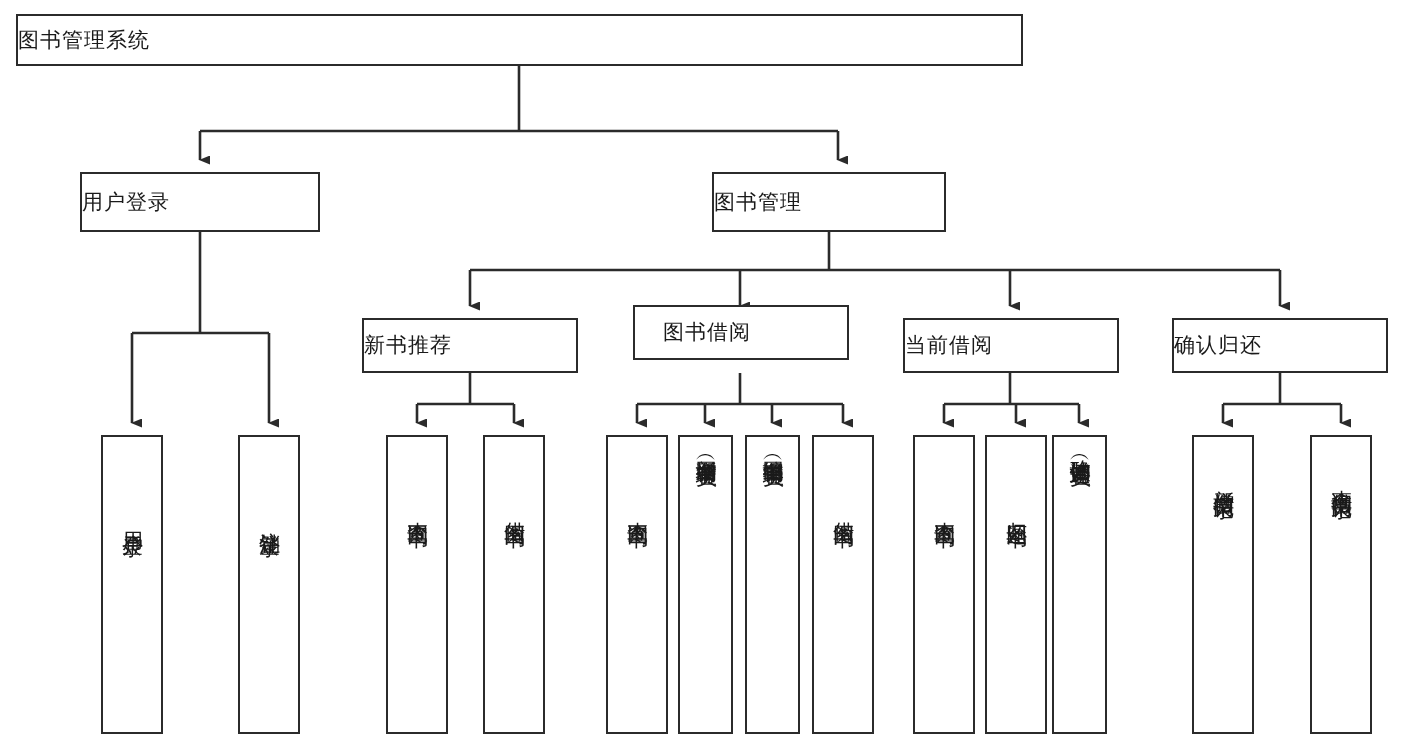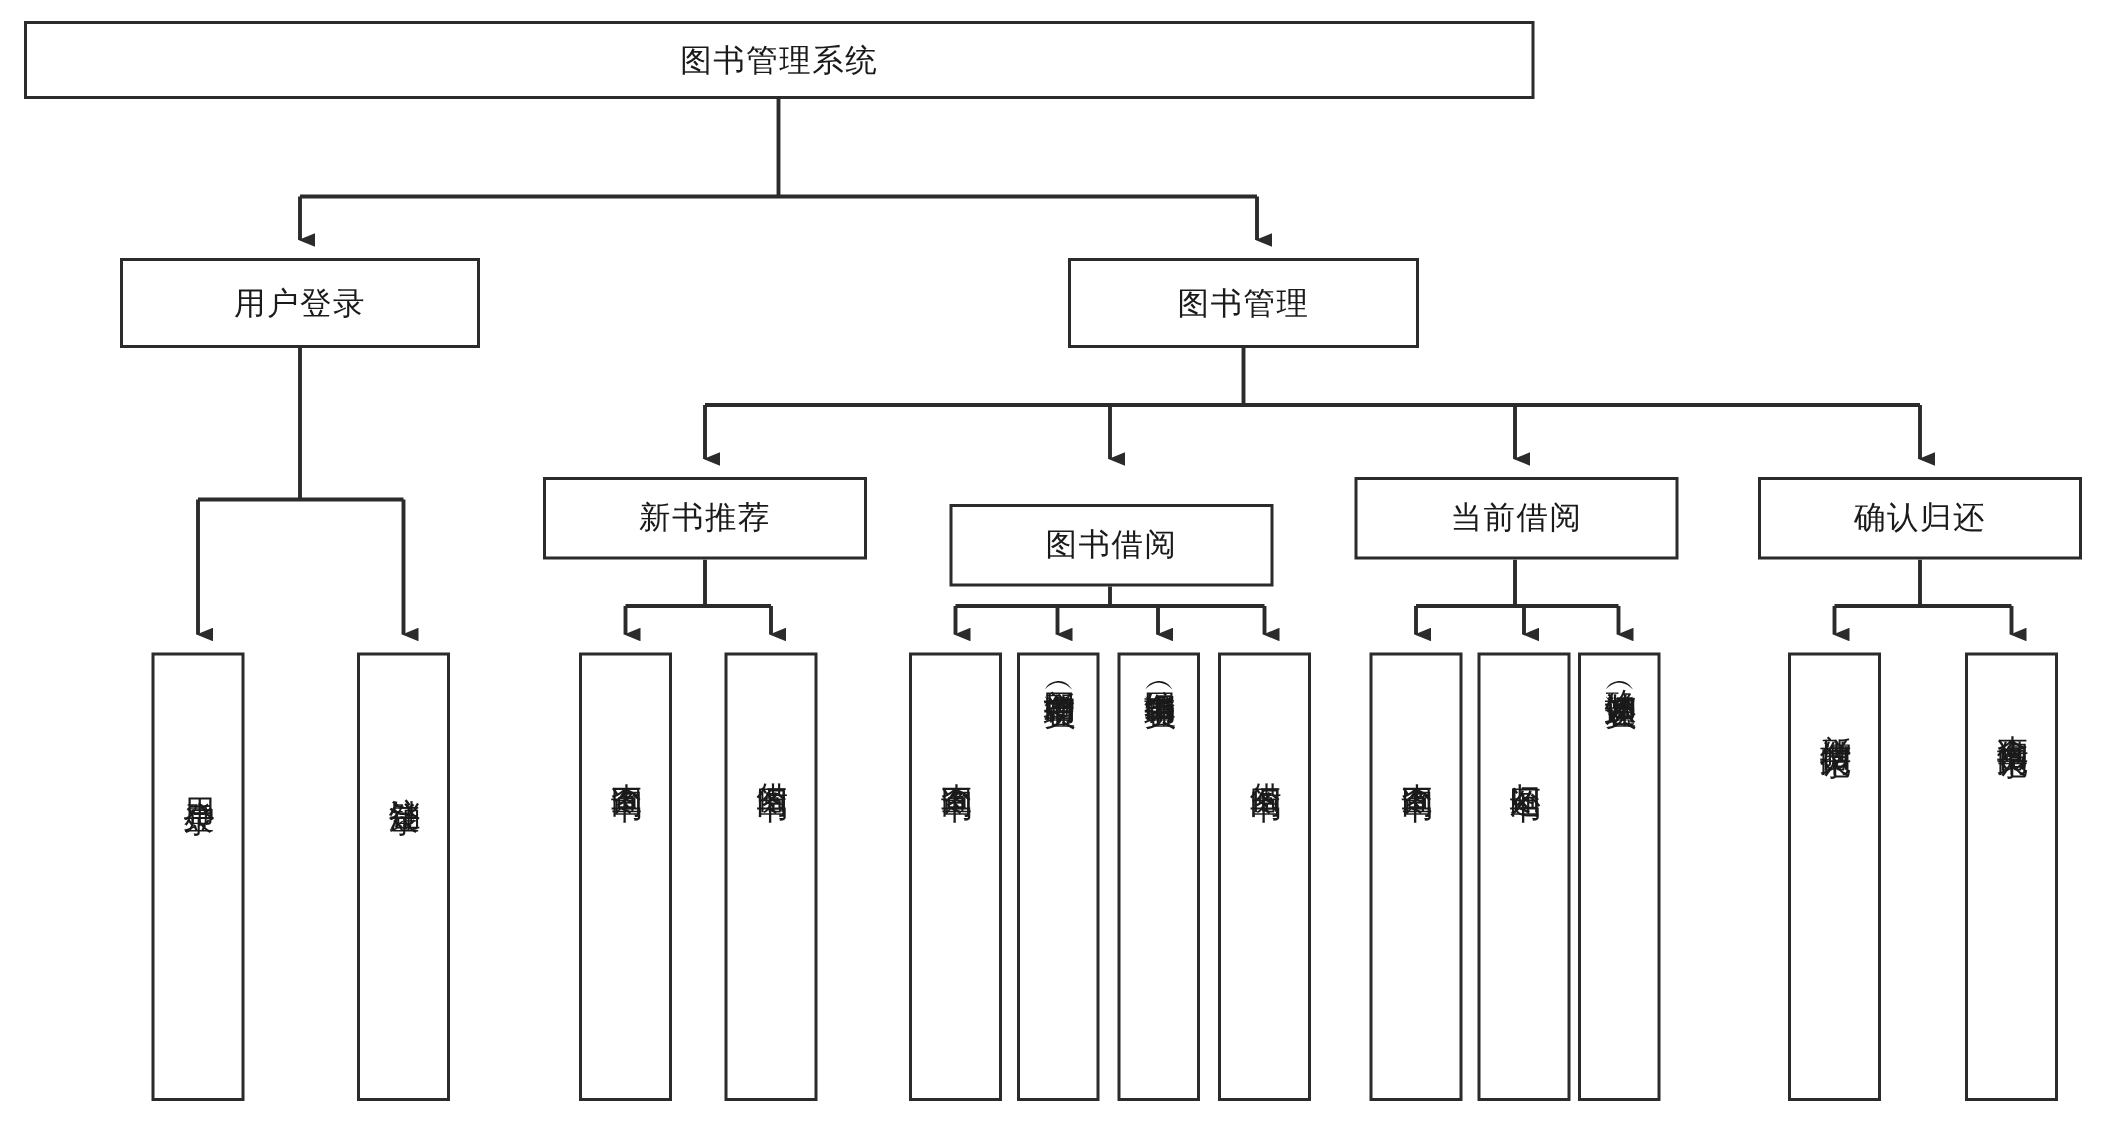--- a/index.html
+++ b/index.html
@@ -26,21 +26,20 @@
     height: 747px;
     pointer-events: none;
   }
   .node {
     position: absolute;
     box-sizing: border-box;
     border: 2px solid #2b2b2b;
     background: #ffffff;
     display: flex;
     align-items: center;
-    justify-content: center;
     color: #1a1a1a;
   }
   .node .label {
     font-size: 21px;
     line-height: 1.15;
     letter-spacing: 1px;
     white-space: nowrap;
     color: #1a1a1a;
   }
   .node.leaf {
@@ -132,21 +131,21 @@
   <div class="node" style="left:80px; top:172px; width:240px; height:60px;">
     <span class="label">用户登录</span>
   </div>
   <div class="node" style="left:712px; top:172px; width:234px; height:60px;">
     <span class="label">图书管理</span>
   </div>
 
   <div class="node" style="left:362px; top:318px; width:216px; height:55px;">
     <span class="label">新书推荐</span>
   </div>
-  <div class="node" style="left:633px; top:336px; width:216px; height:55px;">
+  <div class="node" style="left:633px; top:305px; width:216px; height:55px;padding-left:28px;">
     <span class="label">图书借阅</span>
   </div>
   <div class="node" style="left:903px; top:318px; width:216px; height:55px;">
     <span class="label">当前借阅</span>
   </div>
   <div class="node" style="left:1172px; top:318px; width:216px; height:55px;">
     <span class="label">确认归还</span>
   </div>
 
   <div class="node leaf" style="left:101px; top:435px; width:62px; height:299px; padding-top:78px;">

